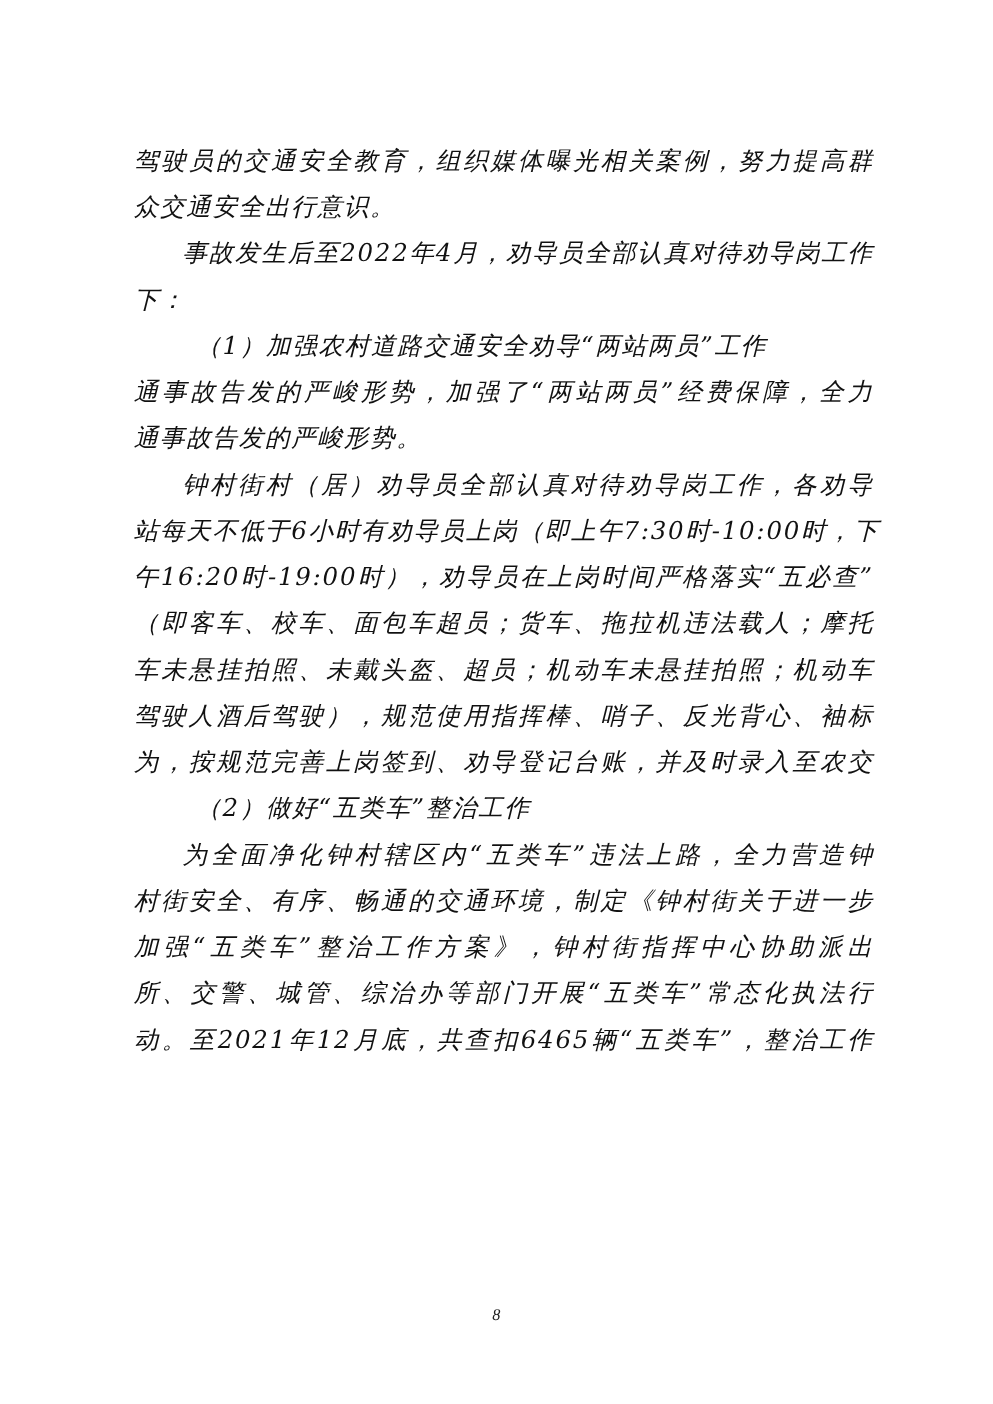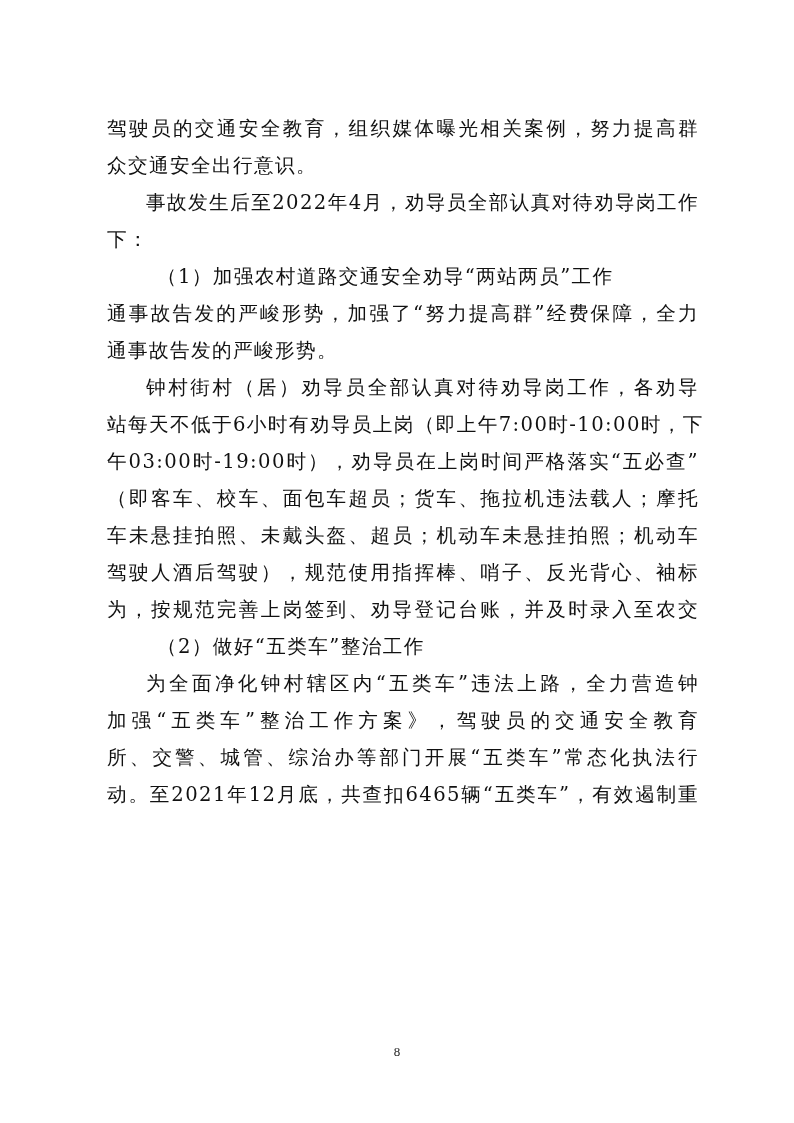--- a/index.html
+++ b/index.html
@@ -1,20 +1,21 @@
 <!DOCTYPE html>
 <html><head>
 <meta charset="utf-8">
 <style>
   html, body { margin: 0; padding: 0; background: #ffffff; }
   body { width: 794px; height: 1123px; position: relative; overflow: hidden; }
   .page {
     position: absolute; left: 0; top: 0; width: 794px; height: 1123px;
     background: #ffffff; color: #111111;
     font-family: "DejaVu Serif", "Liberation Serif", serif;
+    font-style: italic;
   }
   .body-text {
     position: absolute; left: 107px; top: 110px; width: 592px;
   }
   .line {
     height: 37px; line-height: 37px; font-size: 19.6px;
     white-space: nowrap; letter-spacing: 1.4px;
     text-align: justify; text-align-last: justify;
   }
   .line.last { text-align-last: left; }
@@ -29,29 +30,30 @@
 </head>
 <body>
 
 <div class="page">
   <div class="body-text">
     <div class="line">驾驶员的交通安全教育，组织媒体曝光相关案例，努力提高群</div>
     <div class="line last">众交通安全出行意识。</div>
     <div class="line indent">事故发生后至2022年4月，劝导员全部认真对待劝导岗工作</div>
     <div class="line last">下：</div>
     <div class="line heading">（1）加强农村道路交通安全劝导“两站两员”工作</div>
-    <div class="line">通事故告发的严峻形势，加强了“努力提高群”经费保障，全力</div>
+    <div class="line">通事故告发的严峻形势，加强了“两站两员”经费保障，全力</div>
     <div class="line last">通事故告发的严峻形势。</div>
     <div class="line indent">钟村街村（居）劝导员全部认真对待劝导岗工作，各劝导</div>
-    <div class="line">站每天不低于6小时有劝导员上岗（即上午7:00时-10:00时，下</div>
-    <div class="line">午03:00时-19:00时），劝导员在上岗时间严格落实“五必查”</div>
+    <div class="line">站每天不低于6小时有劝导员上岗（即上午7:30时-10:00时，下</div>
+    <div class="line">午16:20时-19:00时），劝导员在上岗时间严格落实“五必查”</div>
     <div class="line">（即客车、校车、面包车超员；货车、拖拉机违法载人；摩托</div>
     <div class="line">车未悬挂拍照、未戴头盔、超员；机动车未悬挂拍照；机动车</div>
     <div class="line">驾驶人酒后驾驶），规范使用指挥棒、哨子、反光背心、袖标</div>
     <div class="line">为，按规范完善上岗签到、劝导登记台账，并及时录入至农交</div>
     <div class="line heading">（2）做好“五类车”整治工作</div>
     <div class="line indent">为全面净化钟村辖区内“五类车”违法上路，全力营造钟</div>
-    <div class="line">加强“五类车”整治工作方案》，驾驶员的交通安全教育</div>
+    <div class="line">村街安全、有序、畅通的交通环境，制定《钟村街关于进一步</div>
+    <div class="line">加强“五类车”整治工作方案》，钟村街指挥中心协助派出</div>
     <div class="line">所、交警、城管、综治办等部门开展“五类车”常态化执法行</div>
-    <div class="line">动。至2021年12月底，共查扣6465辆“五类车”，有效遏制重</div>
+    <div class="line">动。至2021年12月底，共查扣6465辆“五类车”，整治工作</div>
   </div>
   <div class="page-number">8</div>
 </div>
 
 </body></html>

